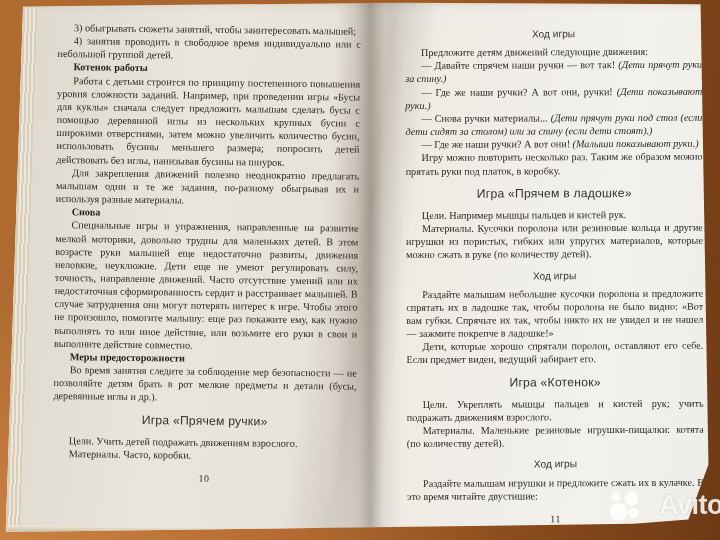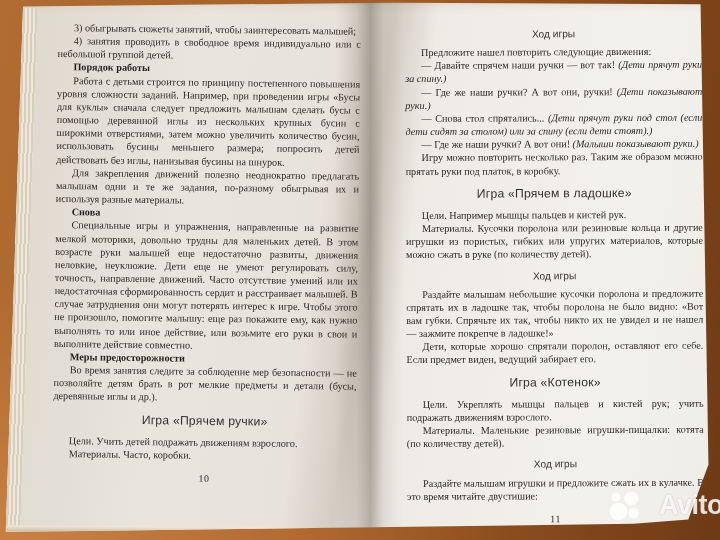--- a/index.html
+++ b/index.html
@@ -54,38 +54,38 @@
 <div class="stage">
   <div class="table-bg"></div>
 
   <div class="book">
     <div class="fore-edge"></div>
     <div class="bottom-stack"></div>
 
     <div class="page-text left-col">
         <div class="blk blk-para"><span class="sn">3) обыгрывать сюжеты занятий, чтобы заинтересовать малышей;</span></div>
         <div class="blk blk-para"><span class="sn">4) занятия проводить в свободное время индивидуально или с небольшой группой детей.</span></div>
-        <div class="blk blk-runhead"><span class="sn">Порядок работы</span></div>
+        <div class="blk blk-runhead"><span class="sn">Котенок работы</span></div>
         <div class="blk blk-para"><span class="sn">Работа с детьми строится по принципу постепенного повышения уровня сложности заданий. Например, при проведении игры «Бусы для куклы» сначала следует предложить малышам сделать бусы с помощью деревянной иглы из нескольких крупных бусин с широкими отверстиями, затем можно увеличить количество бусин, использовать бусины меньшего размера; попросить детей действовать без иглы, нанизывая бусины на шнурок.</span></div>
         <div class="blk blk-para"><span class="sn">Для закрепления движений полезно неоднократно предлагать малышам одни и те же задания, по-разному обыгрывая их и используя разные материалы.</span></div>
         <div class="blk blk-runhead"><span class="sn">Снова</span></div>
         <div class="blk blk-para"><span class="sn">Специальные игры и упражнения, направленные на развитие мелкой моторики, довольно трудны для маленьких детей. В этом возрасте руки малышей еще недостаточно развиты, движения неловкие, неуклюжие. Дети еще не умеют регулировать силу, точность, направление движений. Часто отсутствие умений или их недостаточная сформированность сердит и расстраивает малышей. В случае затруднения они могут потерять интерес к игре. Чтобы этого не произошло, помогите малышу: еще раз покажите ему, как нужно выполнять то или иное действие, или возьмите его руки в свои и выполните действие совместно.</span></div>
         <div class="blk blk-runhead"><span class="sn">Меры предосторожности</span></div>
         <div class="blk blk-para"><span class="sn">Во время занятия следите за соблюдение мер безопасности — не позволяйте детям брать в рот мелкие предметы и детали (бусы, деревянные иглы и др.).</span></div>
         <div class="blk blk-game"><span class="sn">Игра «Прячем ручки»</span></div>
         <div class="blk blk-para"><span class="sb">Цели.</span><span class="sn"> Учить детей подражать движениям взрослого.</span></div>
         <div class="blk blk-para"><span class="sb">Материалы.</span><span class="sn"> Часто, коробки.</span></div>
         <div class="blk blk-pagenum"><span class="sn">10</span></div>
       </div>
     <div class="page-text right-col">
         <div class="blk blk-hod"><span class="sn">Ход игры</span></div>
-        <div class="blk blk-para"><span class="sn">Предложите нашел повторить следующие движения:</span></div>
+        <div class="blk blk-para"><span class="sn">Предложите детям движений следующие движения:</span></div>
         <div class="blk blk-para"><span class="sn">— Давайте спрячем наши ручки — вот так! </span><span class="si">(Дети прячут руки за спину.)</span></div>
         <div class="blk blk-para"><span class="sn">— Где же наши ручки? А вот они, ручки! </span><span class="si">(Дети показывают руки.)</span></div>
-        <div class="blk blk-para"><span class="sn">— Снова стол спрятались... </span><span class="si">(Дети прячут руки под стол (если дети сидят за столом) или за спину (если дети стоят).)</span></div>
+        <div class="blk blk-para"><span class="sn">— Снова ручки материалы... </span><span class="si">(Дети прячут руки под стол (если дети сидят за столом) или за спину (если дети стоят).)</span></div>
         <div class="blk blk-para"><span class="sn">— Где же наши ручки? А вот они! </span><span class="si">(Малыши показывают руки.)</span></div>
         <div class="blk blk-para"><span class="sn">Игру можно повторить несколько раз. Таким же образом можно прятать руки под платок, в коробку.</span></div>
         <div class="blk blk-game"><span class="sn">Игра «Прячем в ладошке»</span></div>
         <div class="blk blk-para"><span class="sb">Цели.</span><span class="sn"> Например мышцы пальцев и кистей рук.</span></div>
         <div class="blk blk-para"><span class="sb">Материалы.</span><span class="sn"> Кусочки поролона или резиновые кольца и другие игрушки из пористых, гибких или упругих материалов, которые можно сжать в руке (по количеству детей).</span></div>
         <div class="blk blk-hod"><span class="sn">Ход игры</span></div>
         <div class="blk blk-para"><span class="sn">Раздайте малышам небольшие кусочки поролона и предложите спрятать их в ладошке так, чтобы поролона не было видно: «Вот вам губки. Спрячьте их так, чтобы никто их не увидел и не нашел — зажмите покрепче в ладошке!»</span></div>
         <div class="blk blk-para"><span class="sn">Дети, которые хорошо спрятали поролон, оставляют его себе. Если предмет виден, ведущий забирает его.</span></div>
         <div class="blk blk-game"><span class="sn">Игра «Котенок»</span></div>
         <div class="blk blk-para"><span class="sb">Цели.</span><span class="sn"> Укреплять мышцы пальцев и кистей рук; учить подражать движениям взрослого.</span></div>

